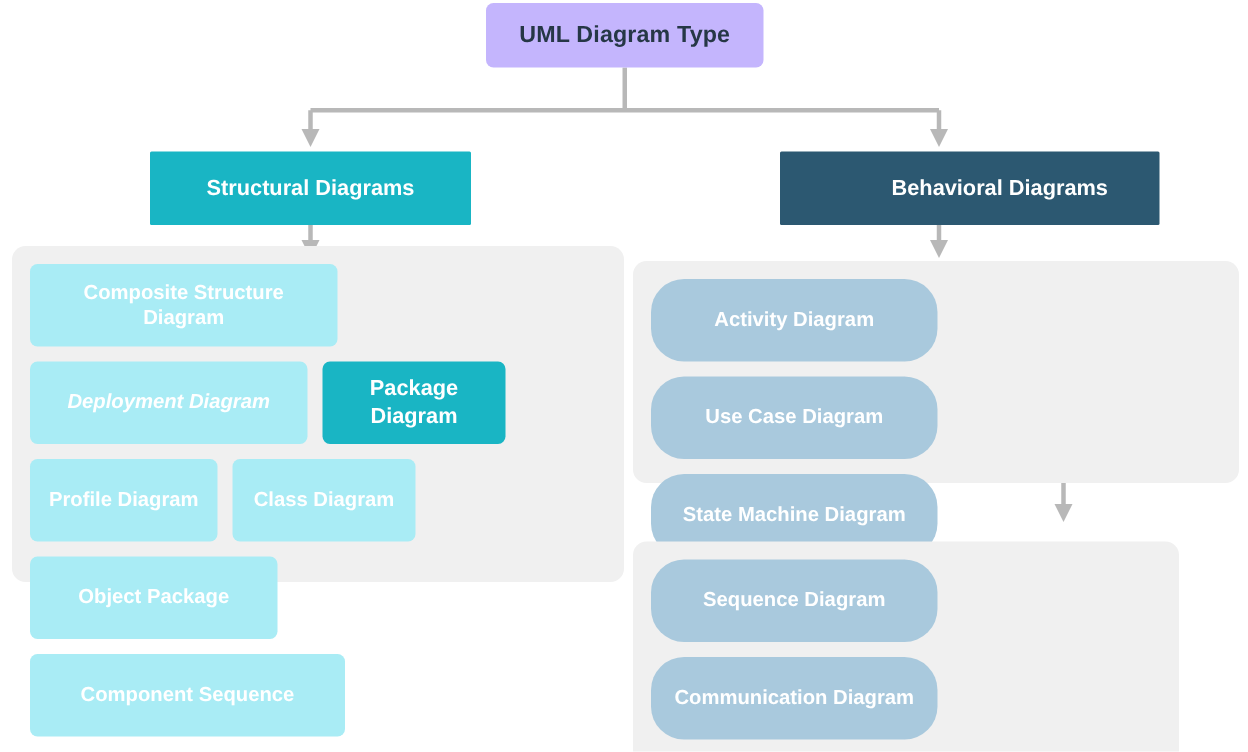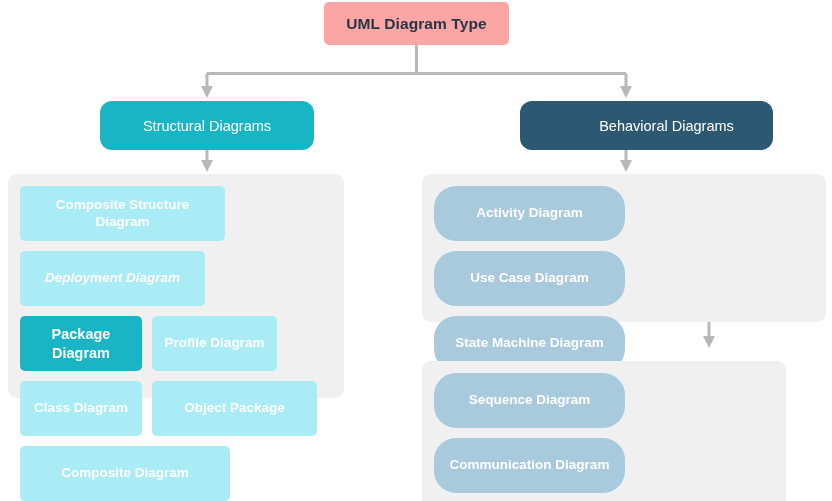--- a/index.html
+++ b/index.html
@@ -30,42 +30,42 @@
     pointer-events: none;
   }
 
   
   .root-node {
     position: absolute;
     left: 324px;
     top: 2px;
     width: 185px;
     height: 43px;
-    background: #fca5a5;
+    background: #c4b5fd;
     border-radius: 5px;
     display: flex;
     align-items: center;
     justify-content: center;
     color: #263746;
     font-size: 15.5px;
     font-weight: bold;
     letter-spacing: 0.1px;
   }
 
   
   .branch-header {
     position: absolute;
     height: 49px;
-    border-radius: 12px;
+    border-radius: 1px;
     display: flex;
     align-items: center;
     justify-content: center;
     color: #ffffff;
     font-size: 14.5px;
-    font-weight: normal;
+    font-weight: bold;
   }
   .branch-header.structural {
     left: 100px;
     top: 101px;
     width: 214px;
     background: #19b5c4;
   }
   .branch-header.behavioral {
     left: 520px;
     top: 101px;
@@ -81,22 +81,22 @@
     border-radius: 9px;
     box-sizing: border-box;
     padding: 12px;
     display: flex;
     flex-wrap: wrap;
     align-content: flex-start;
     gap: 10px;
   }
   .panel.structural-panel {
     left: 8px;
-    top: 174px;
-    width: 336px;
+    top: 164px;
+    width: 408px;
     height: 224px;
     align-items: flex-end;
   }
   .panel.behavioral-panel {
     left: 422px;
     top: 174px;
     width: 404px;
     height: 148px;
   }
   .panel.interaction-panel {
@@ -181,21 +181,21 @@
 
   <div class="branch-header behavioral">Behavioral Diagrams</div>
 
   <div class="panel structural-panel">
     <div class="chip cyan w-205">Composite Structure Diagram</div>
     <div class="chip cyan w-185">Deployment Diagram</div>
     <div class="chip cyan selected w-122">Package Diagram</div>
     <div class="chip cyan w-125">Profile Diagram</div>
     <div class="chip cyan w-122">Class Diagram</div>
     <div class="chip cyan w-165">Object Package</div>
-    <div class="chip cyan w-210">Composite Diagram</div>
+    <div class="chip cyan w-210">Component Sequence</div>
   </div>
 
   <div class="panel behavioral-panel">
     <div class="chip blue w-192">Activity Diagram</div>
     <div class="chip blue w-192">Use Case Diagram</div>
     <div class="chip blue w-192">State Machine Diagram</div>
     <div class="chip dashed-group w-192">Interaction Diagram</div>
   </div>
 
   <div class="panel interaction-panel">

